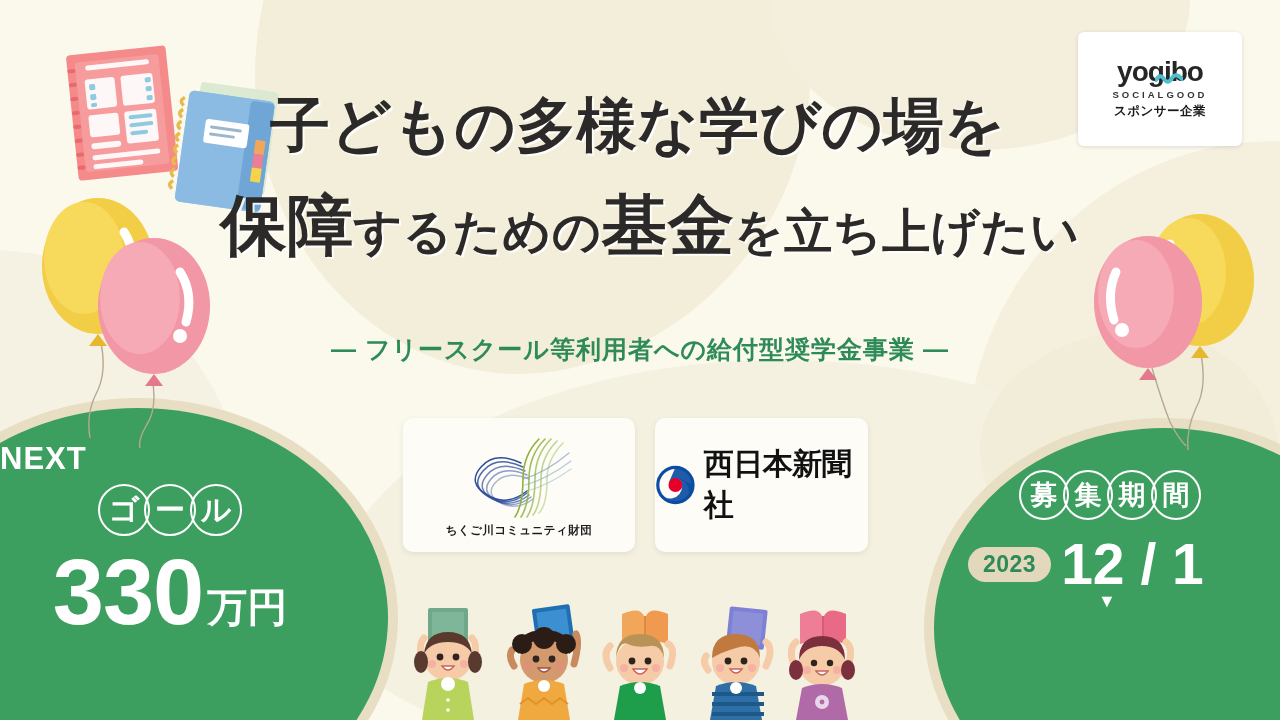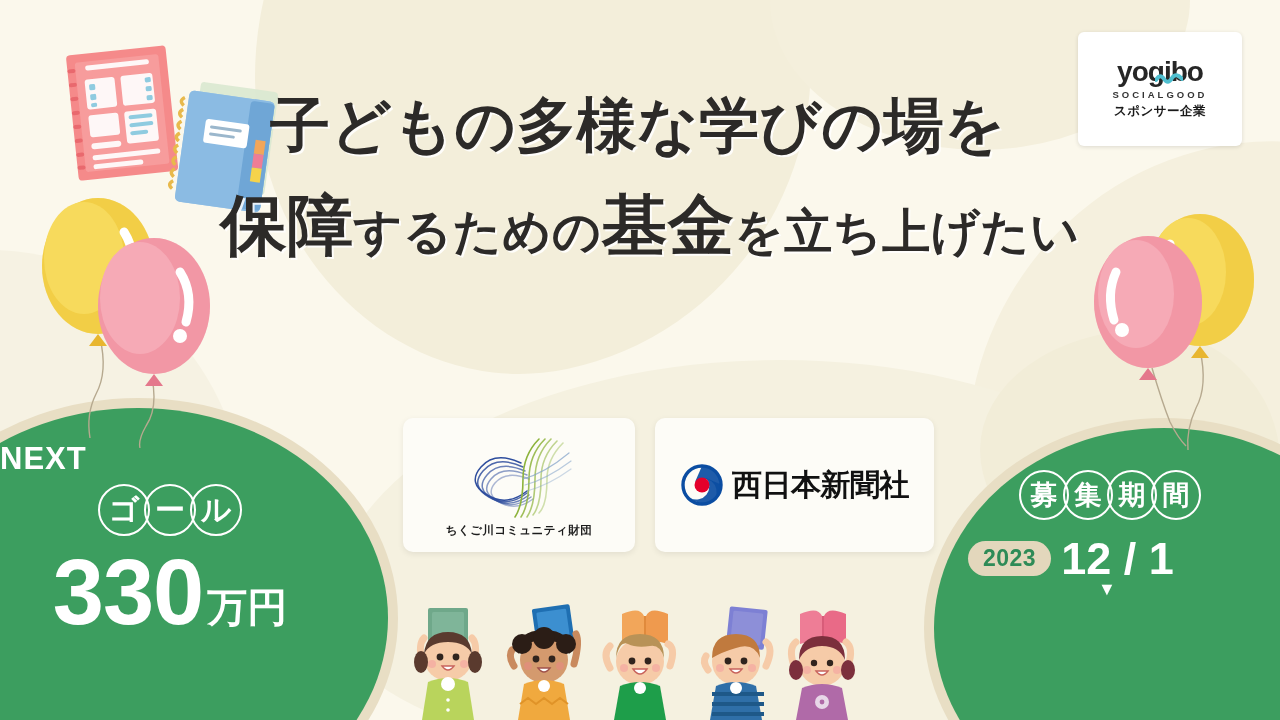--- a/index.html
+++ b/index.html
@@ -163,37 +163,37 @@
   .period-rows { margin-top: 16px; }
   .period-row { display:flex; align-items:center; justify-content:flex-start; gap:10px; padding-left: 8px; }
   .year-pill {
     background: #E3D7BC;
     color: #2E8B57;
     font-size: 23px; font-weight: 800;
     border-radius: 999px;
     padding: 4px 15px;
     letter-spacing: 0.5px;
   }
-  .date-text { font-size: 45px; font-weight: 800; line-height: 1; letter-spacing: 0px; }
+  .date-text { font-size: 57px; font-weight: 800; line-height: 1; letter-spacing: 0px; }
   .period-arrow {
     text-align: left; padding-left: 138px;
     font-size: 18px; line-height: 0.6; margin: 3px 0;
   }
 
   
   .logo-card {
     position: absolute;
     background: #FDFCF7;
     border-radius: 10px;
     box-shadow: 0 2px 6px rgba(0,0,0,0.08);
     display:flex; flex-direction:column;
     align-items:center; justify-content:center;
   }
   .card-foundation { left: 403px; top: 418px; width: 232px; height: 134px; }
-  .card-newspaper  { left: 655px; top: 418px; width: 279px; height: 134px; }
+  .card-newspaper  { left: 655px; top: 418px; width: 213px; height: 134px; }
   .found-name { font-size: 11.5px; color: #1c1c1c; letter-spacing: 0.5px; margin-top: 4px; font-weight:600; }
   .news-name  { font-size: 30px; color: #111; font-weight: 800; letter-spacing: -0.5px; }
   .news-row { display:flex; align-items:center; gap: 8px; }
 
   
   .deco { position: absolute; }
 </style>
 </head>
 <body>
 
@@ -320,20 +320,21 @@
     </g>
   </svg>
 
   <div class="headline">
     <div class="hl-1">子どもの多様な学びの場を</div>
     <div class="hl-2">
       <span class="big">保障</span><span class="small">するための</span><span class="big">基金</span><span class="small">を立ち上げたい</span>
     </div>
   </div>
 
+  <div class="subtitle">― フリースクール等利用者への給付型奨学金事業 ―</div>
 
   <div class="sponsor-badge">
     <div class="yogibo-wordmark">
       <span>yogibo</span>
       <svg class="yogibo-squiggle" viewBox="0 0 28 12">
         <path d="M1 8 q4 -7 8 -1 q4 6 8 -1 q4 -6 10 1" stroke="#4FBFD0" stroke-width="4" fill="none" stroke-linecap="round"></path>
       </svg>
     </div>
     <div class="sponsor-sub">SOCIALGOOD</div>
     <div class="sponsor-jp">スポンサー企業</div>

